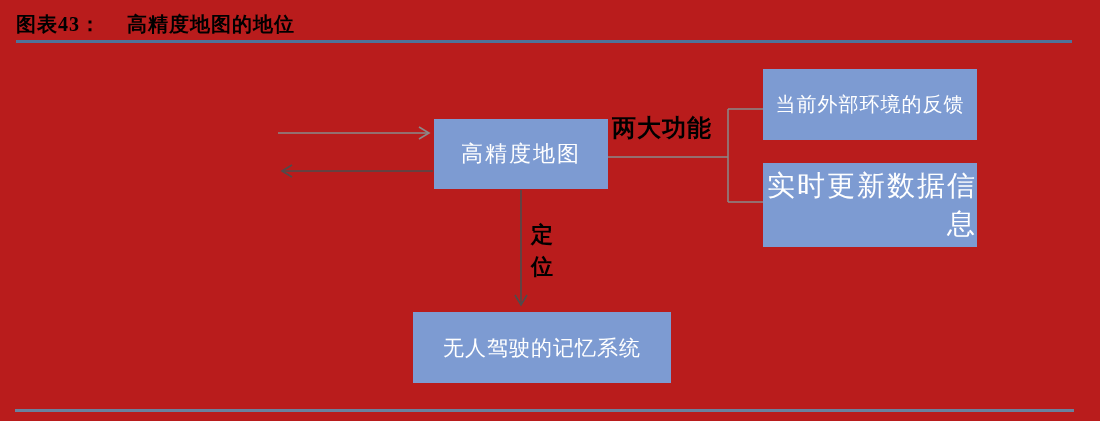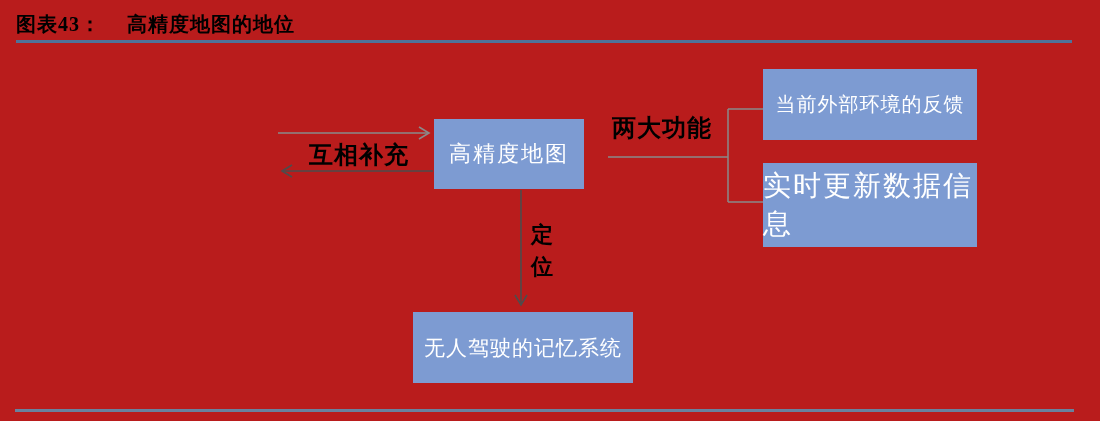--- a/index.html
+++ b/index.html
@@ -39,30 +39,30 @@
     height: 3px;
     background: #68829e;
   }
   .node {
     position: absolute;
     background: #7d9bd2;
     color: #ffffff;
     display: flex;
     align-items: center;
     justify-content: center;
-    text-align: left;
+    text-align: right;
     font-size: 22px;
     letter-spacing: 2px;
     font-family: "Liberation Serif", "DejaVu Serif", serif;
   }
   .node-sensor   { left:  98px; top: 116px; width: 174px; height: 73px; font-size: 23px; }
-  .node-hdmap    { left: 434px; top: 119px; width: 150px; height: 70px; }
+  .node-hdmap    { left: 434px; top: 119px; width: 174px; height: 70px; }
   .node-feedback { left: 763px; top:  69px; width: 214px; height: 71px; font-size: 20px; letter-spacing: 1px; }
   .node-realtime { left: 763px; top: 163px; width: 214px; height: 84px; font-size: 28px; letter-spacing: 2px; }
-  .node-memory   { left: 413px; top: 312px; width: 220px; height: 71px; font-size: 21px; letter-spacing: 1px; }
+  .node-memory   { left: 413px; top: 312px; width: 258px; height: 71px; font-size: 21px; letter-spacing: 1px; }
   .edge-label {
     position: absolute;
     color: #000000;
     font-weight: bold;
     white-space: nowrap;
   }
   .label-mutual  { left: 309px; top: 139px; font-size: 24px; letter-spacing: 1px; }
   .label-twofunc { left: 612px; top: 112px; font-size: 24px; letter-spacing: 1px; }
   .label-position {
     left: 529px; top: 219px;
@@ -143,20 +143,19 @@
   </div>
 
   <div class="node node-realtime">
     <span>实时更新数据信息</span>
   </div>
 
   <div class="node node-memory">
     <span>无人驾驶的记忆系统</span>
   </div>
 
-  <div class="edge-label label-mutual">互相补充</div>
   <div class="edge-label label-twofunc">两大功能</div>
   <div class="edge-label label-position">定位</div>
 
 
   <div class="rule-bottom"></div>
 
 </div>
 
 </body></html>

